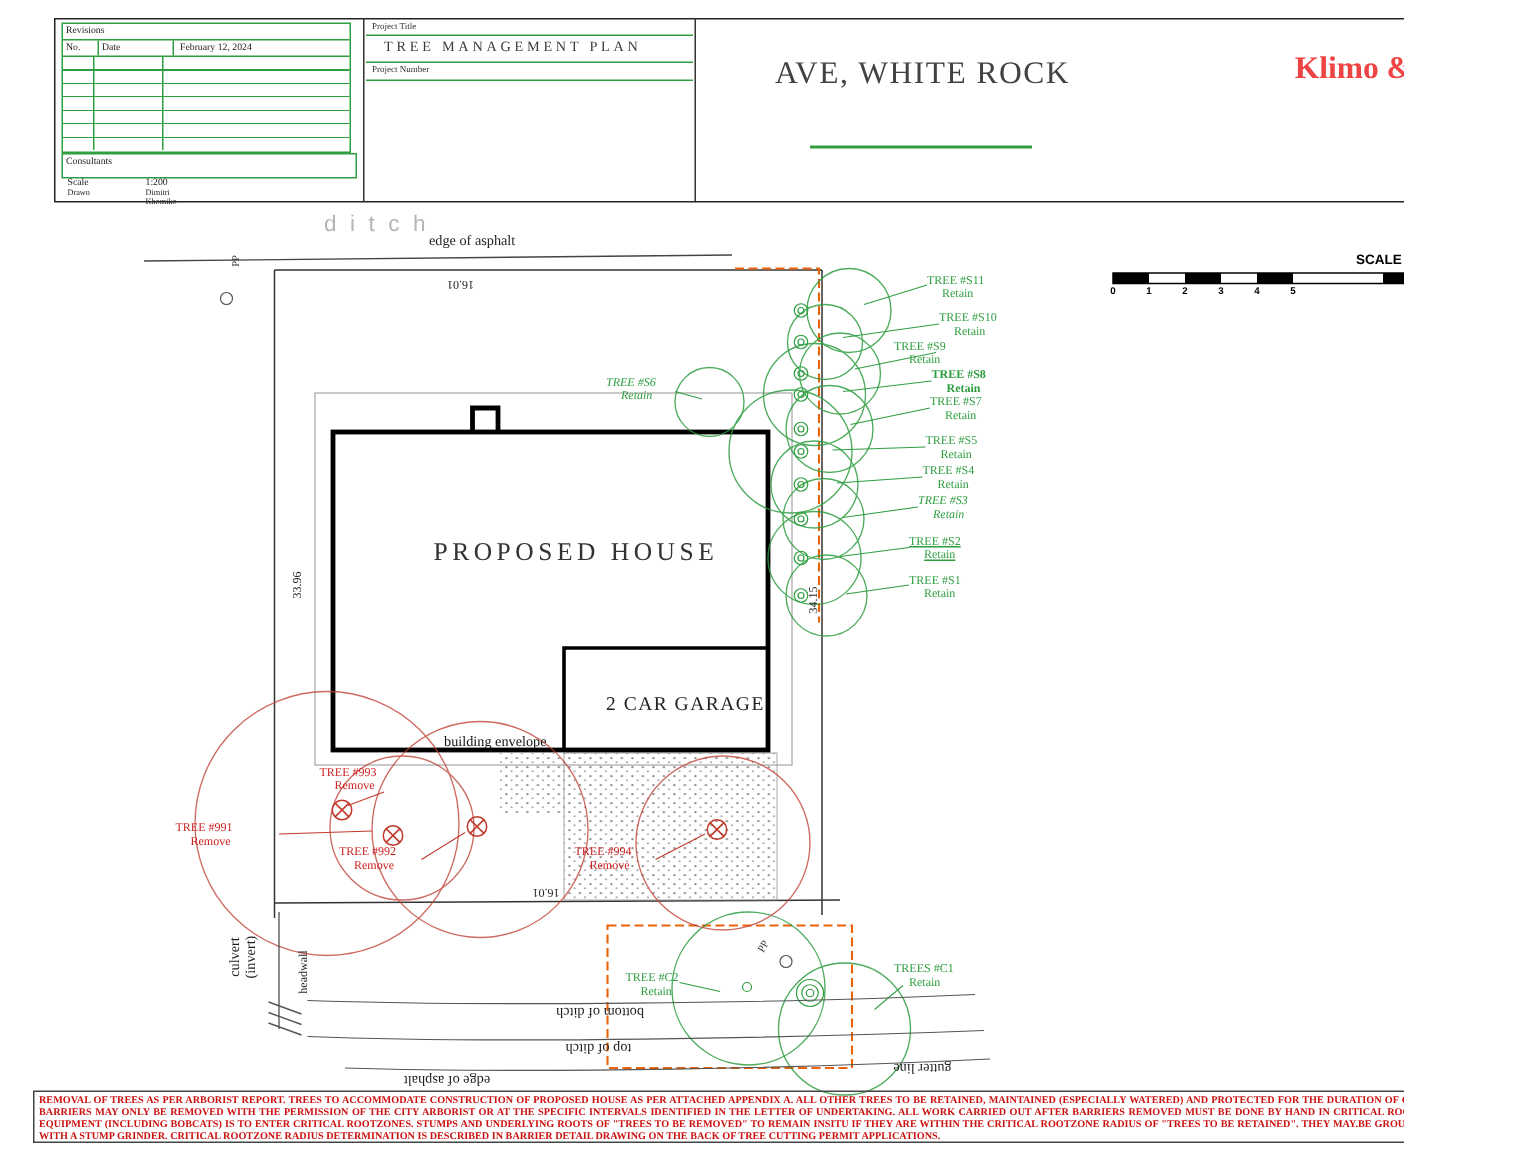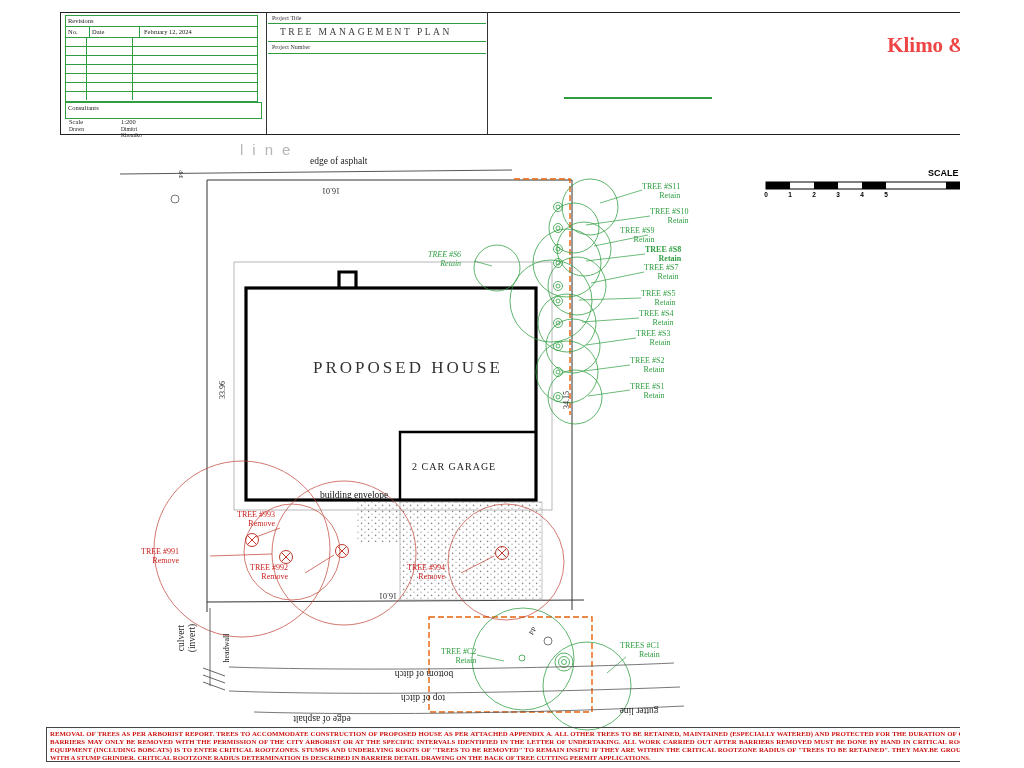--- a/index.html
+++ b/index.html
@@ -1,17 +1,17 @@
 <!DOCTYPE html>
 <html><head>
 <meta charset="utf-8">
 <style>
   html,body{margin:0;padding:0;background:#fff;}
   #sheet{position:relative;width:936px;height:768px;background:#fff;overflow:hidden;
-         font-family:"Liberation Serif",serif;color:#222;margin-left:24px;}
+         font-family:"Liberation Serif",serif;color:#222;}
   .abs{position:absolute;white-space:nowrap;}
   
   .tb-border{position:absolute;left:36px;top:12px;width:971px;height:121px;border:1px solid #222;}
   .vdiv{position:absolute;top:12px;height:122px;width:1px;background:#333;}
   .rev-table{position:absolute;left:41px;top:15px;width:191px;height:85px;border:1px solid #2e9e40;font-size:6.5px;}
   .rev-head{height:9px;border-bottom:1px solid #2e9e40;padding:1px 2px 0 2px;}
   .rev-row{display:flex;height:10px;border-bottom:1px solid #2e9e40;}
   .rev-row .c1{width:20px;border-right:1px solid #2e9e40;padding:1px 1px 0 2px;}
   .rev-row .c2{width:46px;border-right:1px solid #2e9e40;padding:1px 1px 0 2px;}
   .rev-row .c3{flex:1;padding:1px 1px 0 4px;}
@@ -32,24 +32,24 @@
            font-weight:bold;font-size:21px;color:#ef4444;line-height:1.15;}
   
   .lane{position:absolute;left:216px;top:141px;font-family:"Liberation Sans",sans-serif;
         font-size:15px;letter-spacing:9px;color:#b5b5b5;}
   .plab{position:absolute;font-size:9.5px;color:#1d1d1d;white-space:nowrap;}
   .rot180{transform:translate(-50%,-50%) rotate(180deg);}
   .rotm90{transform:translate(-50%,-50%) rotate(-90deg);}
   .rot60{transform:translate(-50%,-50%) rotate(-60deg);}
   .dim{position:absolute;font-size:8px;color:#222;white-space:nowrap;}
   .house-lbl{position:absolute;left:289px;top:358px;font-size:17px;letter-spacing:3px;color:#333;}
-  .garage-lbl{position:absolute;left:388px;top:461px;font-size:10px;letter-spacing:1px;color:#222;}
+  .garage-lbl{position:absolute;left:404px;top:461px;font-size:13px;letter-spacing:1px;color:#222;}
   .env-lbl{position:absolute;left:296px;top:490px;font-size:9.5px;color:#111;}
   .tree-lbl{position:absolute;font-size:8px;line-height:1.15;white-space:nowrap;}
-  .tree-lbl .t-act{text-indent:10px;text-align:right;}
+  .tree-lbl .t-act{text-indent:10px;}
   .retain{color:#2e9e40;}
   .remove{color:#cc2222;}
   .vsmall{font-size:7px;color:#333;}
   
   .sb-label{position:absolute;left:760px;top:168px;width:222px;text-align:right;
             font-family:"Liberation Sans",sans-serif;font-weight:bold;font-size:9px;color:#000;}
   .sb-tick{position:absolute;top:191px;transform:translateX(-50%);
            font-family:"Liberation Sans",sans-serif;font-weight:bold;font-size:6.5px;color:#000;}
   
   .notes{position:absolute;left:22px;top:727px;width:982px;height:29px;border:1px solid #444;
@@ -244,37 +244,38 @@
 
   <div class="pt-label" style="left:248px;top:15px;">Project Title</div>
   <div class="hline" style="left:244px;top:23px;width:218px;"></div>
   <div class="proj-title" style="left: 256px; top: 27px;">TREE MANAGEMENT PLAN</div>
   <div class="hline" style="left:244px;top:41px;width:218px;"></div>
   <div class="pt-label" style="left:248px;top:44px;">Project Number</div>
   <div class="hline" style="left:244px;top:53px;width:218px;"></div>
 
 
   <div class="address">
+    <div>AVE, WHITE ROCK</div>
   </div>
   <div class="addr-underline"></div>
 
   <div class="company">
     <div>Klimo &amp;</div>
   </div>
 
   <div class="sb-label">SCALE BAR 1:150</div>
   <span class="sb-tick" style="left:742px;">0</span>
   <span class="sb-tick" style="left:766px;">1</span>
   <span class="sb-tick" style="left:790px;">2</span>
   <span class="sb-tick" style="left:814px;">3</span>
   <span class="sb-tick" style="left:838px;">4</span>
   <span class="sb-tick" style="left:862px;">5</span>
   <span class="sb-tick" style="left:980px;">10</span>
 
-  <div class="lane">line</div>
+  <div class="lane">ditch</div>
   <div class="plab" style="left:286px;top:156px;">edge of asphalt</div>
 
   <div class="dim rot180" style="left:307px;top:190px;">16.01</div>
   <div class="dim rotm90" style="left:198px;top:390px;">33.96</div>
   <div class="dim rotm90" style="left:542px;top:400px;">34.15</div>
   <div class="dim rot180" style="left:364px;top:595px;">16.01</div>
 
   <div class="house-lbl">PROPOSED HOUSE</div>
   <div class="garage-lbl">2 CAR GARAGE</div>
   <div class="env-lbl">building envelope</div>
@@ -304,25 +305,25 @@
     <div class="t-act">Retain</div>
   </div>
   <div class="tree-lbl retain" style="left:617px;top:289px;">
     <div class="t-id">TREE #S5</div>
     <div class="t-act">Retain</div>
   </div>
   <div class="tree-lbl retain" style="left:615px;top:309px;">
     <div class="t-id">TREE #S4</div>
     <div class="t-act">Retain</div>
   </div>
-  <div class="tree-lbl retain" style="left:612px;top:329px;">
+  <div class="tree-lbl retain" style="left:612px;top:329px;font-style:italic;">
     <div class="t-id">TREE #S3</div>
     <div class="t-act">Retain</div>
   </div>
-  <div class="tree-lbl retain" style="left:606px;top:356px;">
+  <div class="tree-lbl retain" style="left:606px;top:356px;text-decoration:underline;">
     <div class="t-id">TREE #S2</div>
     <div class="t-act">Retain</div>
   </div>
   <div class="tree-lbl retain" style="left:606px;top:382px;">
     <div class="t-id">TREE #S1</div>
     <div class="t-act">Retain</div>
   </div>
   <div class="tree-lbl retain" style="left:417px;top:647px;">
     <div class="t-id">TREE #C2</div>
     <div class="t-act">Retain</div>

